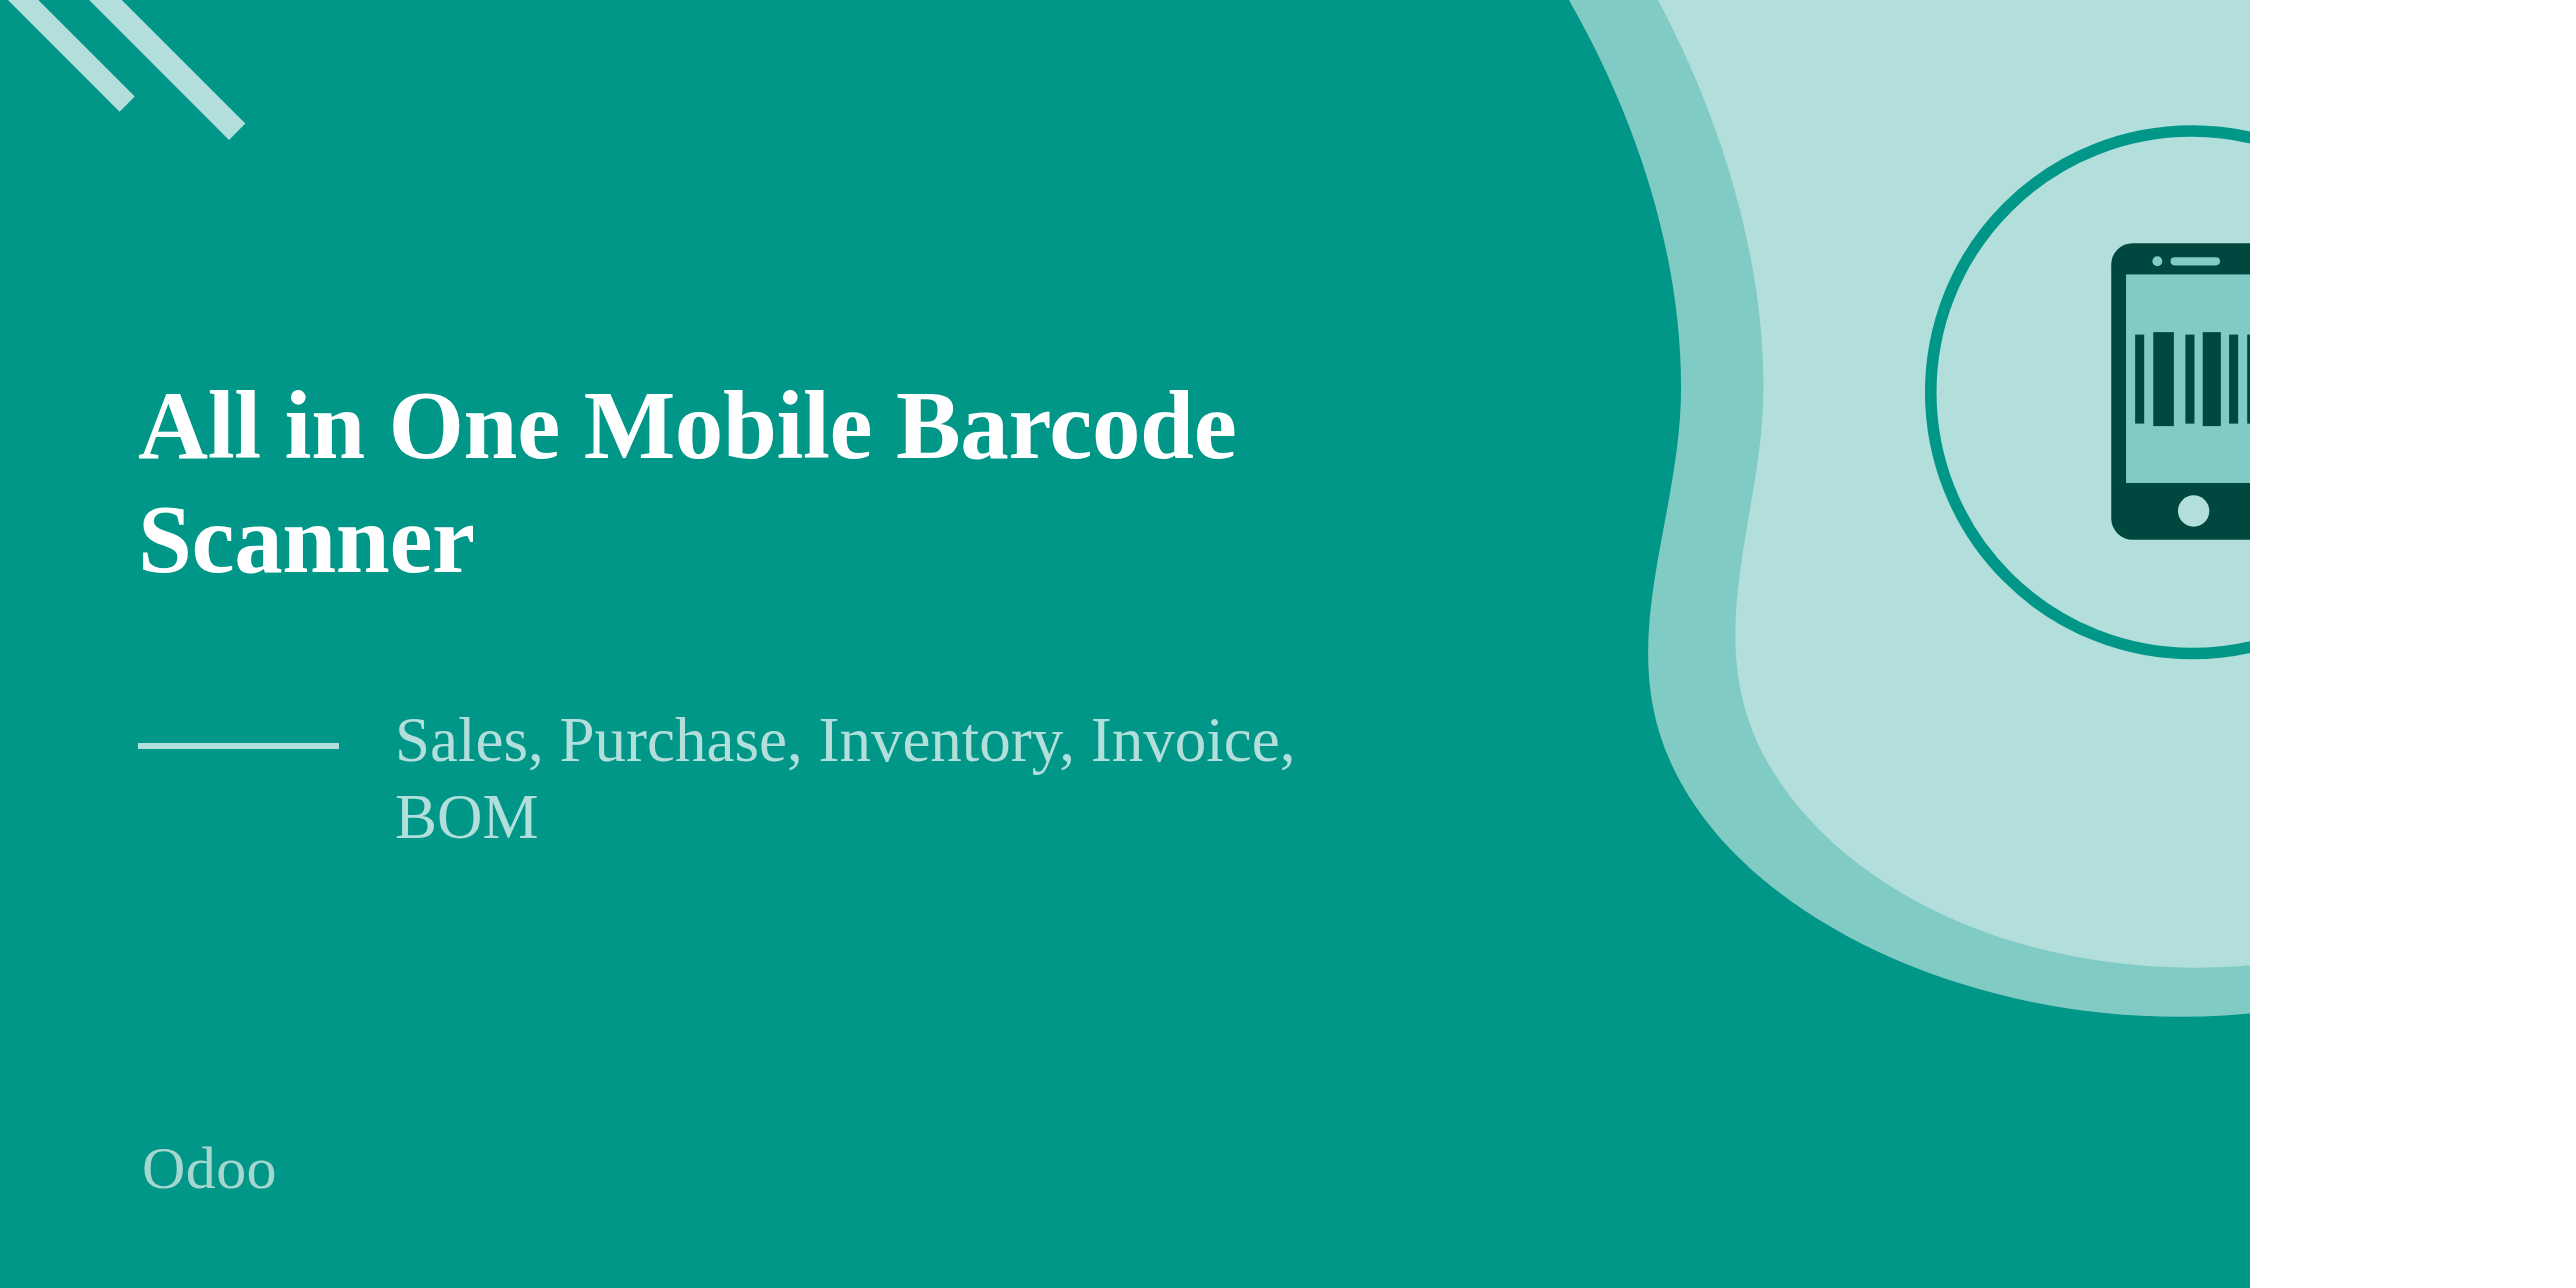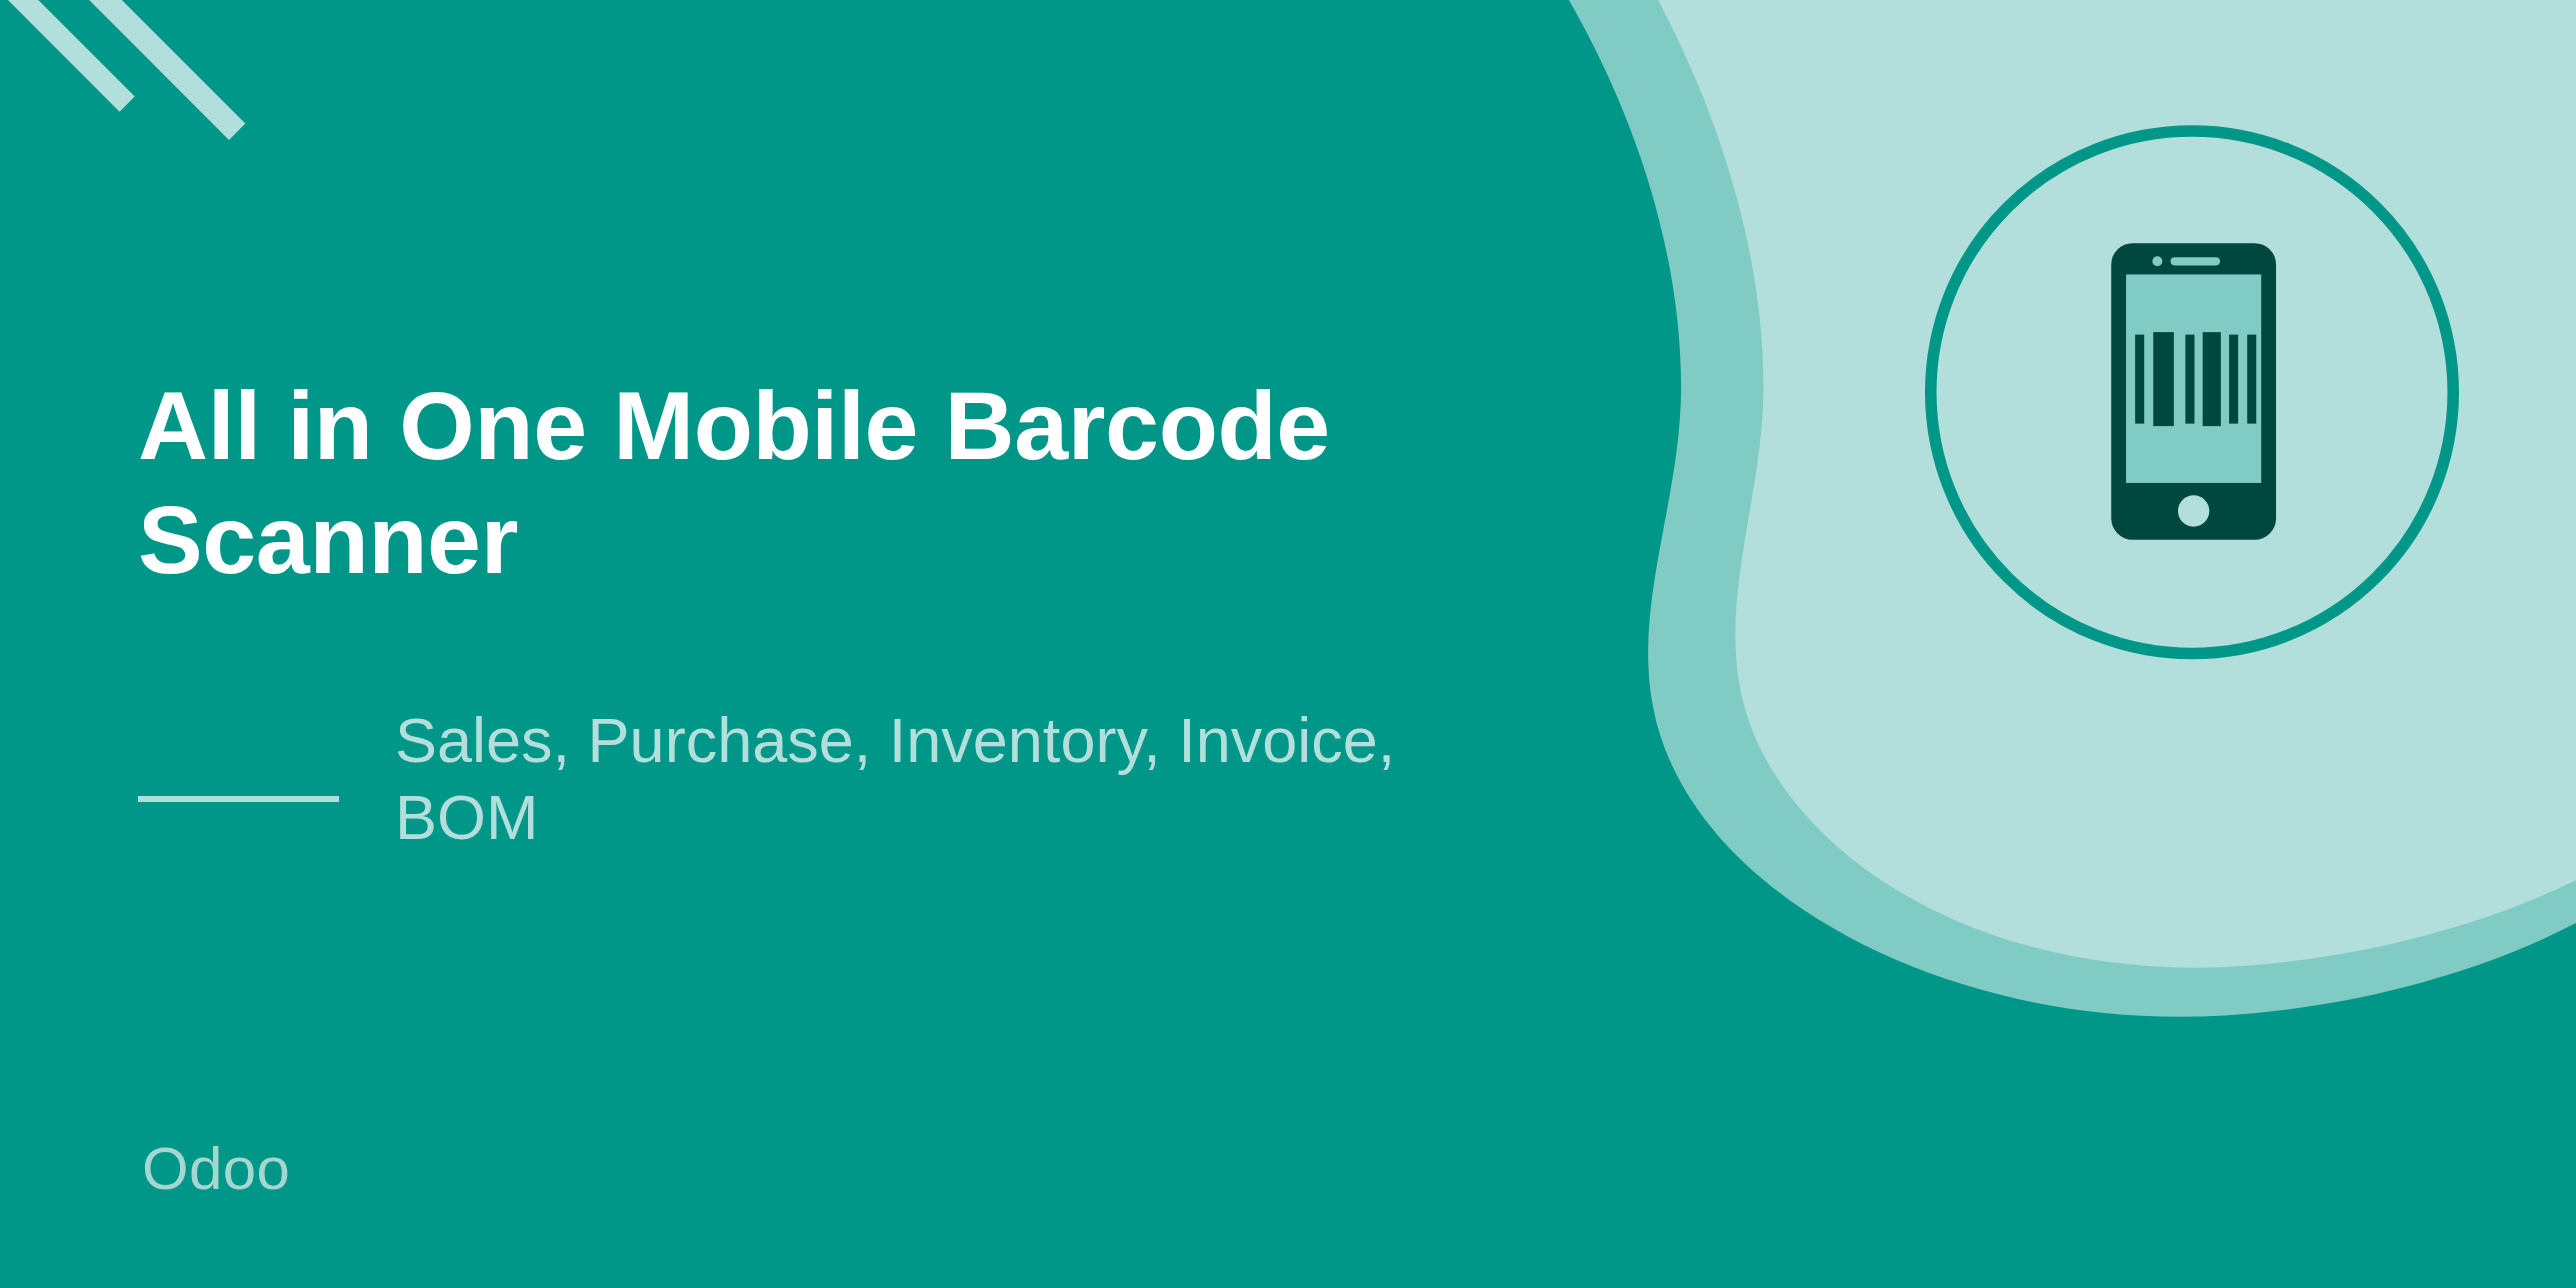--- a/index.html
+++ b/index.html
@@ -5,24 +5,25 @@
   html, body {
     margin: 0;
     padding: 0;
     background: #ffffff;
   }
   body {
     font-family: "Liberation Sans", sans-serif;
   }
   #slide {
     position: relative;
-    width: 2576px;
+    width: 2250px;
     height: 1289px;
     overflow: hidden;
     background: #009688;
+    font-family: Liberation Serif, serif;
   }
   #bg-svg {
     position: absolute;
     inset: 0;
     width: 2576px;
     height: 1289px;
     display: block;
   }
   .content-layer {
     position: absolute;
@@ -46,21 +47,21 @@
     letter-spacing: -0.4px;
     white-space: pre-line;
   }
   
   #subtitle-block {
     position: absolute;
     left: 138px;
     top: 702px;
     width: 1590px;
     display: flex;
-    align-items: center;
+    align-items: flex-start;
   }
   #subtitle-rule {
     flex: 0 0 auto;
     width: 201px;
     height: 5.8px;
     background: #b2dfdb;
     margin-top: 41px;
     margin-right: 56px;
   }
   #slide-subtitle {

